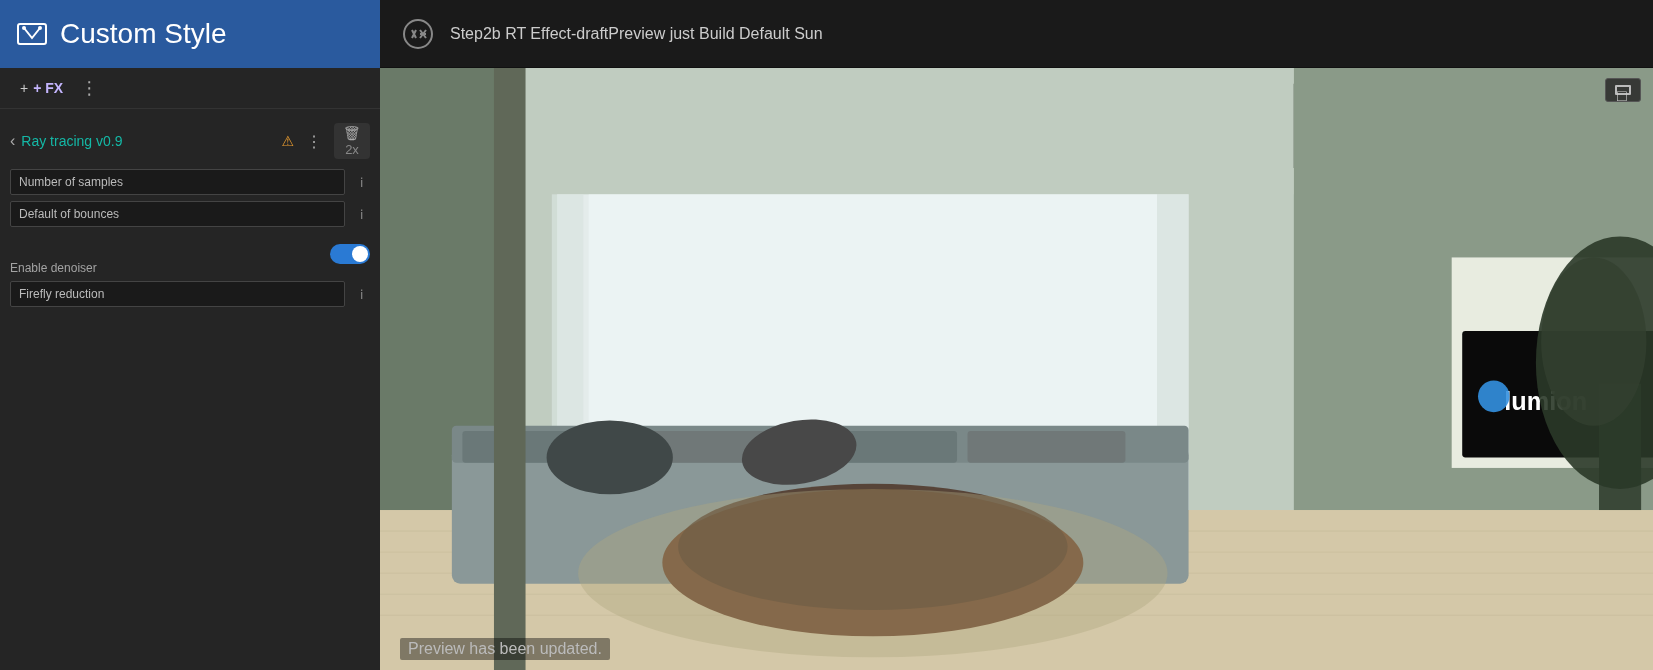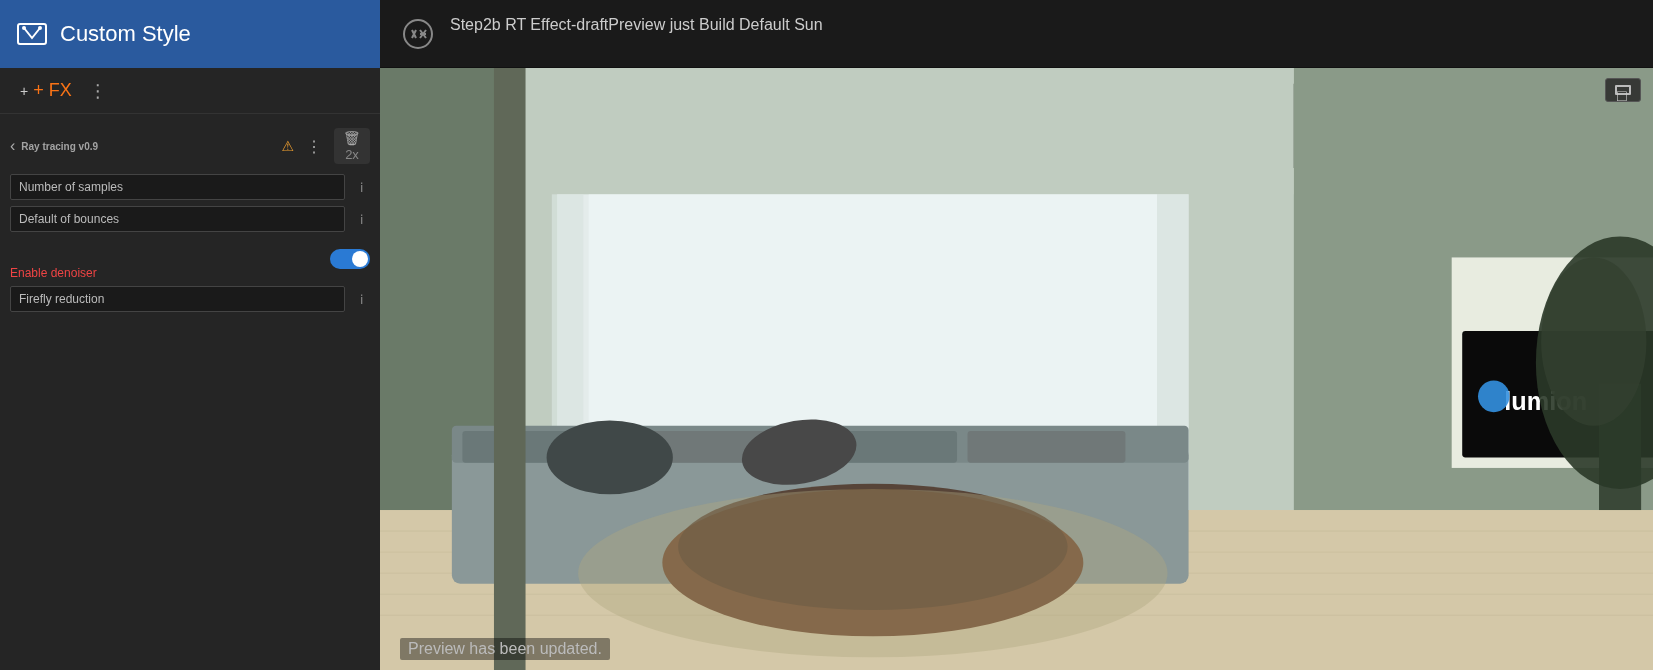--- a/index.html
+++ b/index.html
@@ -35,29 +35,29 @@
     }
 
     .title-icon {
       width: 32px;
       height: 28px;
       color: #fff;
       flex-shrink: 0;
     }
 
     .title-text {
-      font-size: 22px;
+      font-size: 28px;
       font-weight: 400;
       color: #fff;
       white-space: nowrap;
     }
 
     .header-right {
       display: flex;
-      align-items: flex-start;
+      align-items: center;
       padding: 0 20px;
       gap: 14px;
       flex: 1;
     }
 
     .header-fx-icon {
       width: 36px;
       height: 36px;
       color: #aaa;
       flex-shrink: 0;
@@ -99,23 +99,23 @@
       gap: 5px;
       color: #ccc;
       font-size: 14px;
       cursor: pointer;
       background: none;
       border: none;
       padding: 4px 6px;
     }
 
     .fx-label {
-      font-size: 18px;
-      color: #f97316;
-      font-weight: 400;
+      font-size: 14px;
+      color: #c4b5fd;
+      font-weight: 700;
     }
 
     .fx-more-btn {
       width: 24px;
       height: 24px;
       background: none;
       border: none;
       color: #aaa;
       cursor: pointer;
       font-size: 18px;
@@ -141,23 +141,23 @@
       background: none;
       border: none;
       color: #aaa;
       cursor: pointer;
       font-size: 16px;
       display: flex;
       align-items: center;
     }
 
     .effect-title {
-      font-size: 10px;
-      color: #a3a3a3;
-      font-weight: 700;
+      font-size: 14px;
+      color: #14b8a6;
+      font-weight: 400;
       flex: 1;
     }
 
     .warning-icon {
       color: #f0a030;
       font-size: 14px;
     }
 
     .effect-menu-btn {
       background: none;
@@ -238,21 +238,21 @@
 
     .toggle-row {
       display: flex;
       align-items: center;
       padding: 0 0;
       gap: 8px;
     }
 
     .toggle-label {
       font-size: 12px;
-      color: #ef4444;
+      color: #a3a3a3;
       flex: 1;
       margin-top: 28px;
     }
 
     .toggle-switch {
       width: 40px;
       height: 20px;
       background: #2a7ad4;
       border-radius: 10px;
       position: relative;

